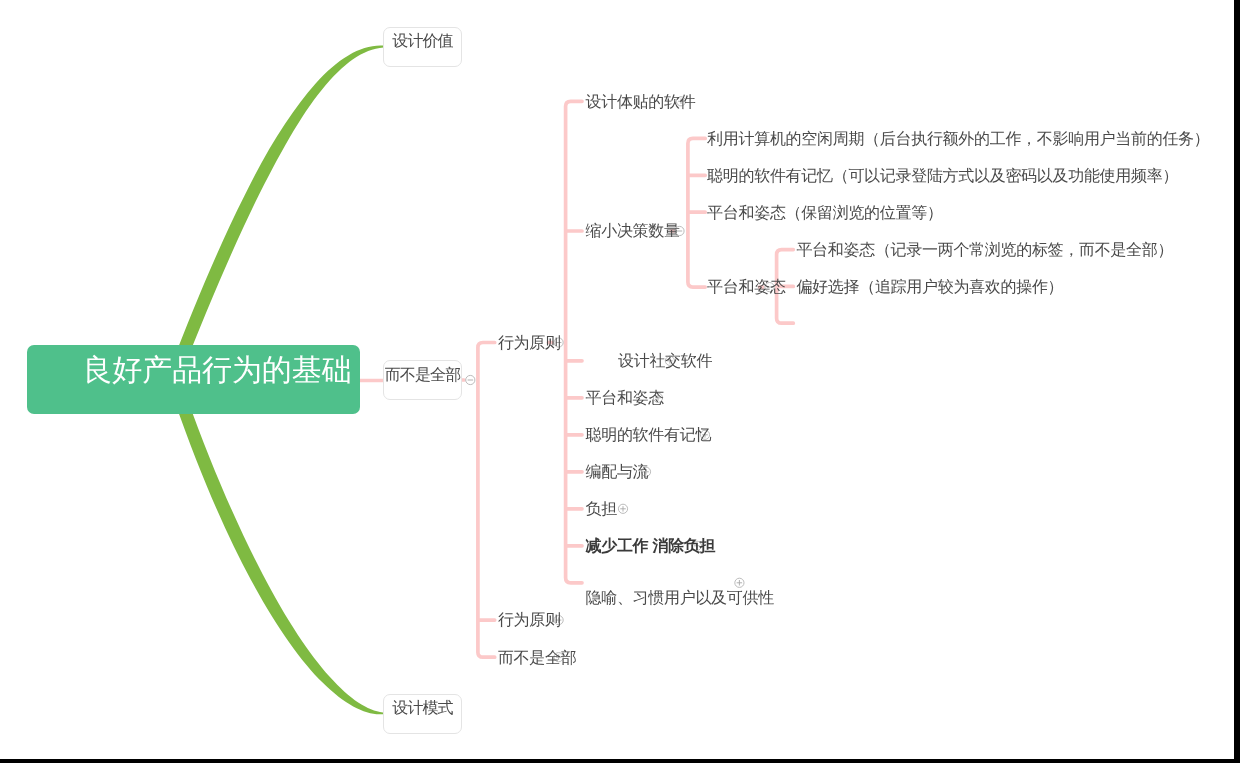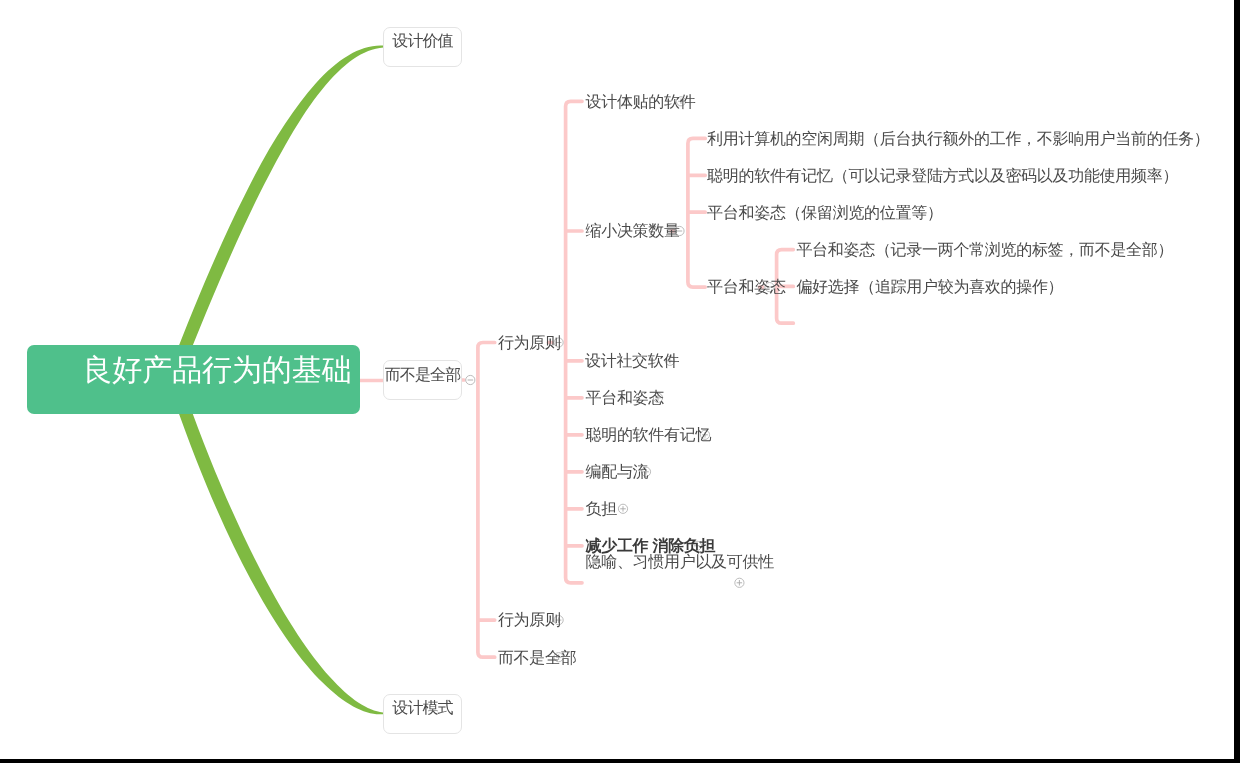--- a/index.html
+++ b/index.html
@@ -161,27 +161,27 @@
   <div class="boxnode" style="left:383px;top:693.5px">
     <span>设计模式</span>
   </div>
 
   <div class="tnode" style="left:497.9px;top:337.8px">行为原则</div>
   <div class="tnode" style="left:497.9px;top:615.4px">行为原则</div>
   <div class="tnode" style="left:497.9px;top:652.5px">而不是全部</div>
 
   <div class="tnode" style="left:585.5px;top:96.6px">设计体贴的软件</div>
   <div class="tnode" style="left:585.5px;top:226.3px">缩小决策数量</div>
-  <div class="tnode" style="left:585px;top:356.1px">设计社交软件</div>
+  <div class="tnode" style="left:618px;top:356.1px">设计社交软件</div>
   <div class="tnode" style="left:585.5px;top:393.1px">平台和姿态</div>
   <div class="tnode" style="left:585.5px;top:430.1px">聪明的软件有记忆</div>
   <div class="tnode" style="left:585.5px;top:467.1px">编配与流</div>
   <div class="tnode" style="left:585.5px;top:504.1px">负担</div>
   <div class="tnode bold" style="left:585.5px;top:541.1px">减少工作 消除负担</div>
-  <div class="tnode" style="left:585.5px;top:557px">隐喻、习惯用户以及可供性</div>
+  <div class="tnode" style="left:585.5px;top:593px">隐喻、习惯用户以及可供性</div>
 
   <div class="tnode" style="left:707.1px;top:170.6px">聪明的软件有记忆（可以记录登陆方式以及密码以及功能使用频率）</div>
   <div class="tnode" style="left:707.1px;top:133.7px">利用计算机的空闲周期（后台执行额外的工作，不影响用户当前的任务）</div>
   <div class="tnode" style="left:707.1px;top:207.5px">平台和姿态（保留浏览的位置等）</div>
   <div class="tnode" style="left:707.1px;top:282.4px">平台和姿态</div>
 
   <div class="tnode" style="left:796.4px;top:244.9px">平台和姿态（记录一两个常浏览的标签，而不是全部）</div>
   <div class="tnode" style="left:796.4px;top:281.7px">偏好选择（追踪用户较为喜欢的操作）</div>
 
 </div>

